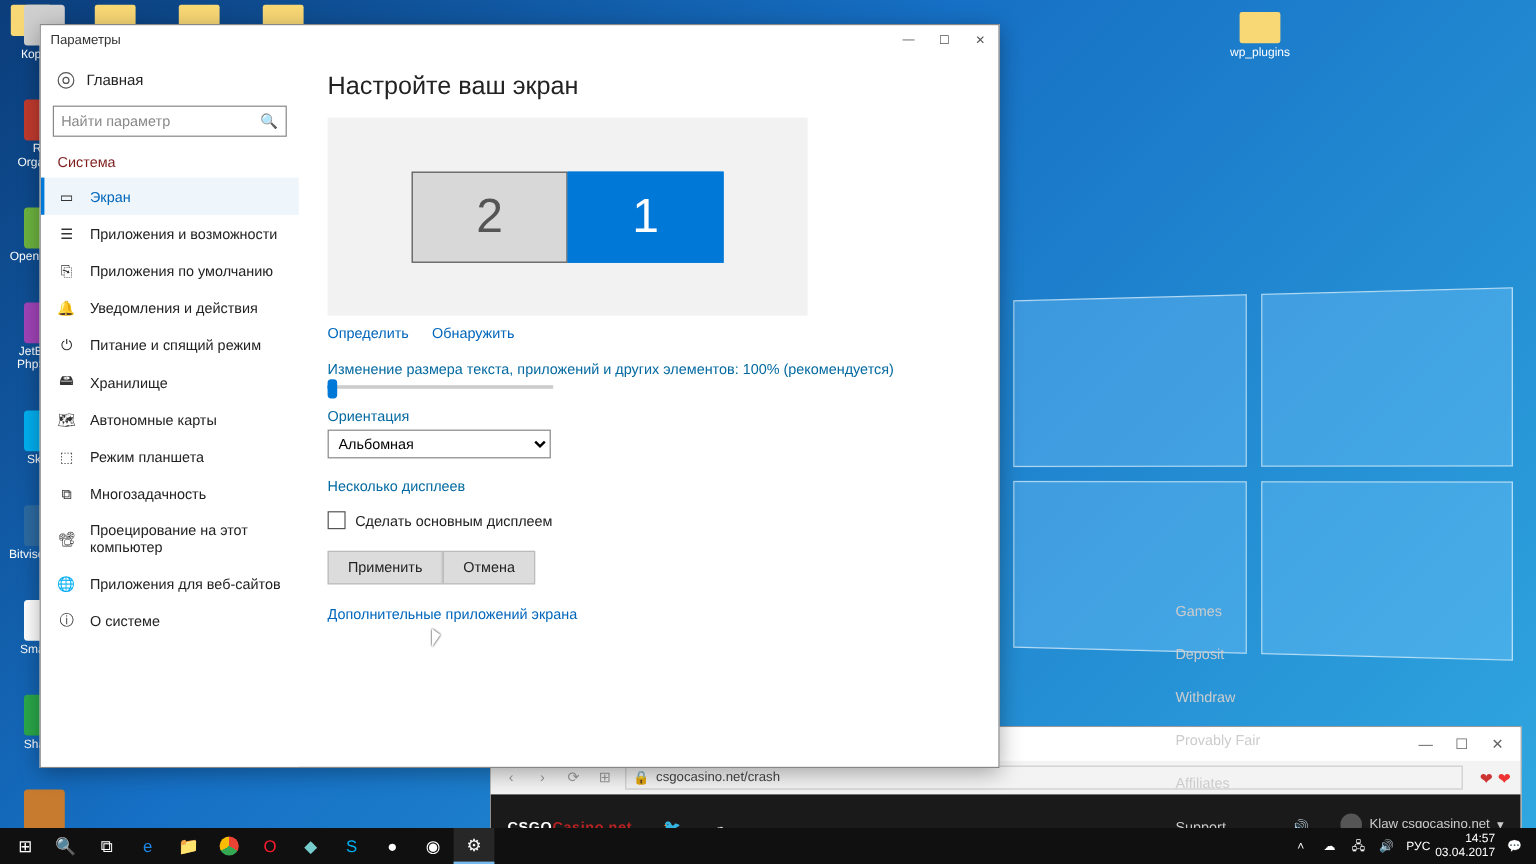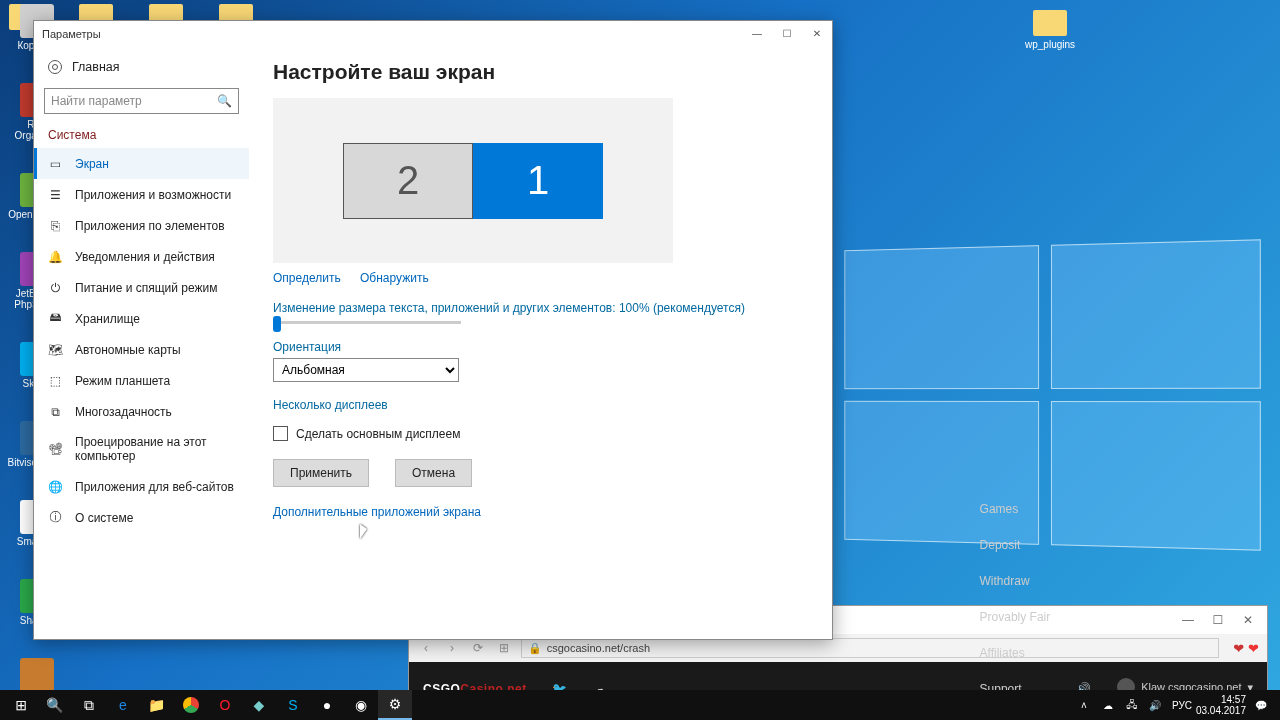--- a/index.html
+++ b/index.html
@@ -28,35 +28,35 @@
 .home-row{display:flex;align-items:center;gap:10px;padding:6px 14px;font-size:12.5px;color:#222;}
 .gear{width:14px;height:14px;border:1.5px solid #555;border-radius:50%;position:relative;}
 .gear::before{content:"";position:absolute;inset:3px;border:1.5px solid #555;border-radius:50%;}
 .search{margin:8px 10px 10px 10px;height:26px;border:1px solid #888;display:flex;align-items:center;padding:0 6px;font-size:12px;color:#888;text-align:center;}
 .search span.mag{margin-left:auto;font-size:12px;color:#888;}
 .section{padding:4px 14px 6px;font-size:12px;color:#7f1d1d;}
 .side-item{display:flex;align-items:center;gap:12px;padding:8px 14px;font-size:12px;color:#222;cursor:pointer;}
 .side-item.active{color:#0066bb;background:#eef5fb;border-left:3px solid #0078d7;padding-left:11px;}
 .side-item .icn{width:15px;height:15px;display:inline-flex;align-items:center;justify-content:center;color:#333;}
 .content{flex:1;padding:14px 24px;overflow:auto;color:#222;font-size:12px;}
-h1.page{font-size:21px;font-weight:700;margin-bottom:14px;}
+h1.page{font-size:21px;font-weight:400;margin-bottom:14px;}
 .monitors-box{background:#f2f2f2;width:400px;height:165px;display:flex;align-items:center;justify-content:center;gap:0;}
 .mon{height:76px;display:flex;align-items:center;justify-content:center;font-size:40px;font-weight:300;border:1px solid #555;}
 .mon2{width:130px;background:#d8d8d8;color:#555;}
 .mon1{width:130px;background:#0078d7;color:#fff;border-color:#0078d7;}
 .links-row{margin-top:8px;}
 .links-row a{color:#0066bb;font-size:12px;margin-right:16px;text-decoration:none;cursor:pointer;}
 .label{margin-top:16px;margin-bottom:4px;font-size:12px;color:#0369a1;}
 .slider{width:188px;height:3px;background:#ccc;position:relative;margin-top:6px;}
 .slider .fill{position:absolute;left:0;top:0;height:3px;width:6px;background:#0078d7;}
 .slider .thumb{position:absolute;left:0;top:-5px;width:8px;height:16px;background:#0078d7;border-radius:3px;}
 select.combo{width:186px;height:24px;border:1px solid #888;background:#fff;font-size:12px;padding:0 4px;}
 .chk-row{display:flex;align-items:center;gap:8px;margin-top:14px;}
 .chk{width:15px;height:15px;border:1px solid #555;}
-.actions{margin-top:18px;display:flex;gap:26px;align-items:center;}
+.actions{margin-top:18px;display:flex;gap:0;align-items:center;}
 .btn{padding:6px 16px;background:#dcdcdc;border:1px solid #bbb;font-size:12px;cursor:pointer;}
 .adv-link{display:inline-block;margin-top:18px;color:#0066bb;font-size:12px;cursor:pointer;}
 
 
 .browser{position:absolute;left:408px;top:605px;width:860px;height:90px;background:#fff;border:1px solid #999;font-size:12px;}
 .br-titlebar{height:28px;display:flex;align-items:center;justify-content:flex-end;background:#fff;padding:0 4px;gap:0;}
 .br-titlebar div{width:30px;height:22px;display:flex;align-items:center;justify-content:center;color:#666;cursor:pointer;}
 .br-toolbar{height:28px;background:#f3f3f3;display:flex;align-items:center;padding:0 8px;gap:8px;}
 .br-toolbar .nav-b{width:18px;color:#999;text-align:center;cursor:pointer;}
 .url{flex:1;height:20px;border:1px solid #ccc;display:flex;align-items:center;padding:0 6px;font-size:11px;color:#444;}
@@ -211,21 +211,21 @@
           <div class="side-item active">
             <span class="icn">▭</span>
             <span>Экран</span>
           </div>
           <div class="side-item">
             <span class="icn">☰</span>
             <span>Приложения и возможности</span>
           </div>
           <div class="side-item">
             <span class="icn">⎘</span>
-            <span>Приложения по элементов</span>
+            <span>Приложения по умолчанию</span>
           </div>
           <div class="side-item">
             <span class="icn">🔔</span>
             <span>Уведомления и действия</span>
           </div>
           <div class="side-item">
             <span class="icn">⏻</span>
             <span>Питание и спящий режим</span>
           </div>
           <div class="side-item">

